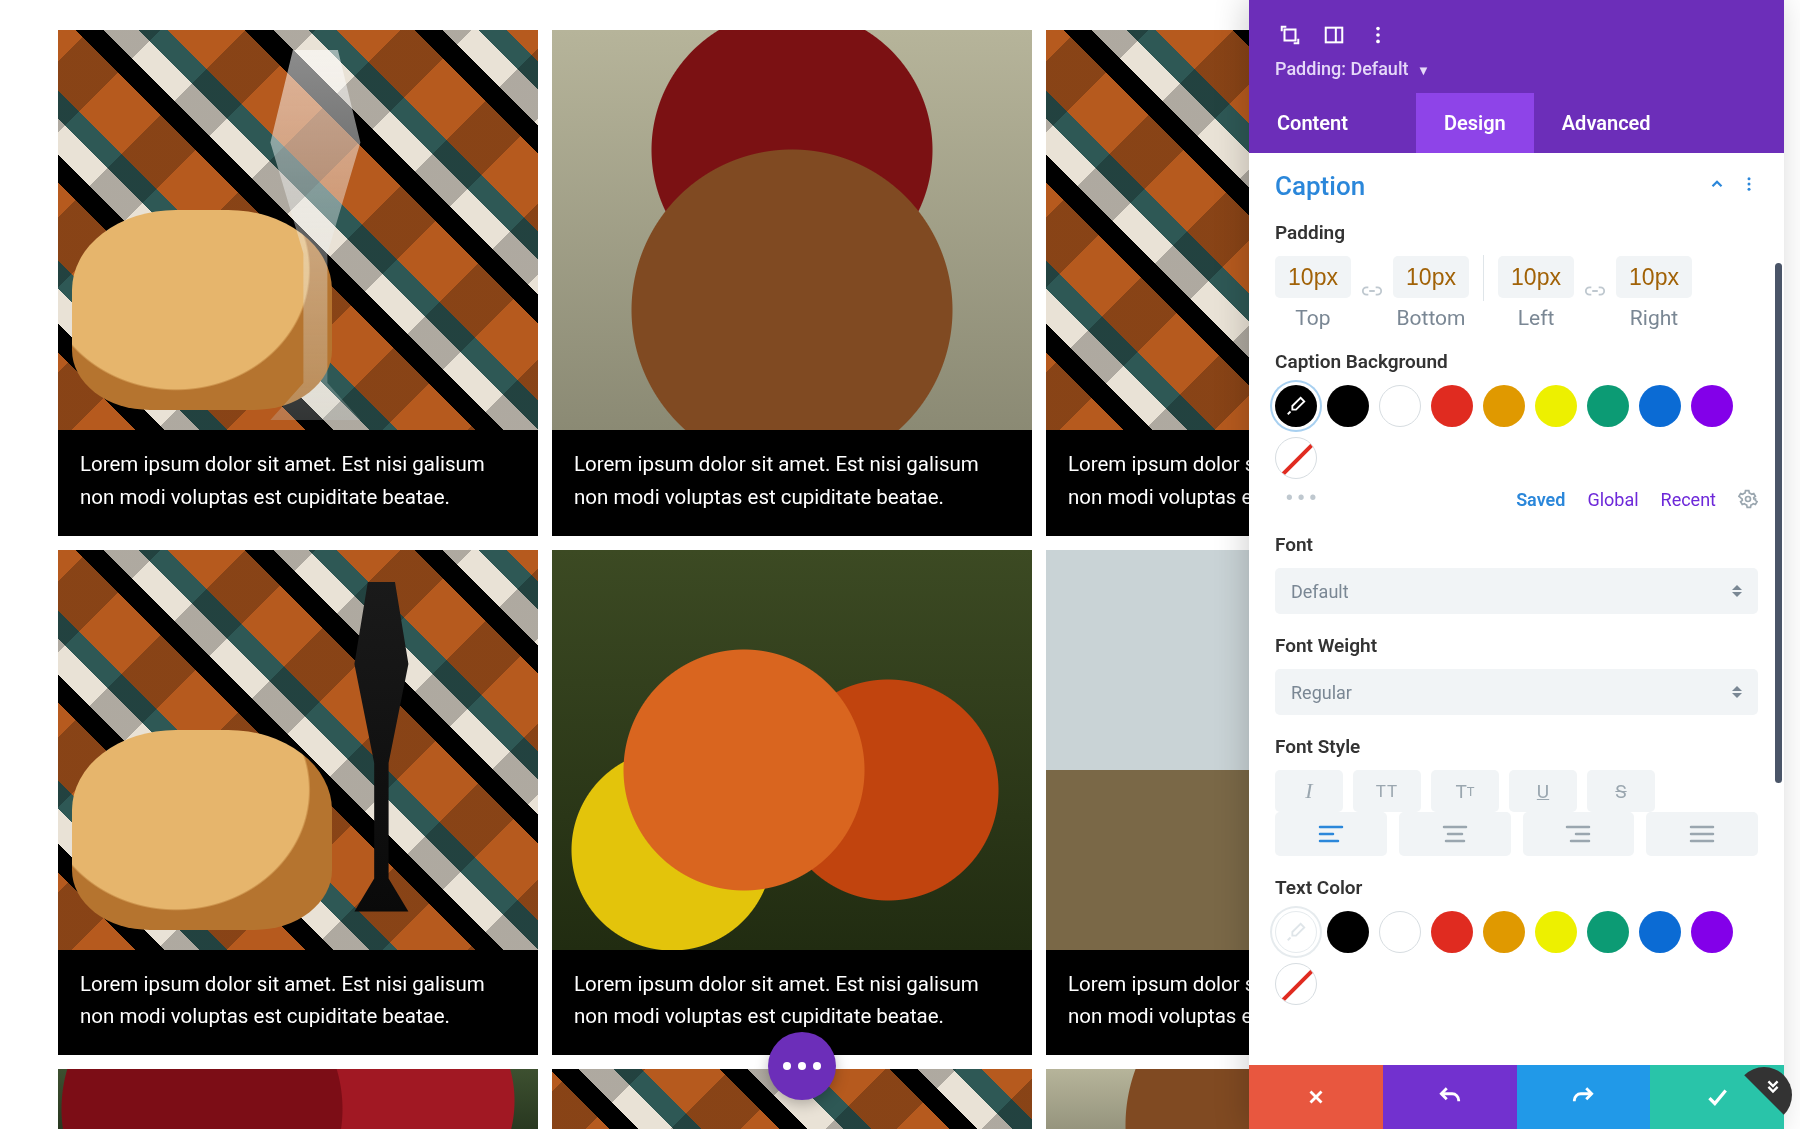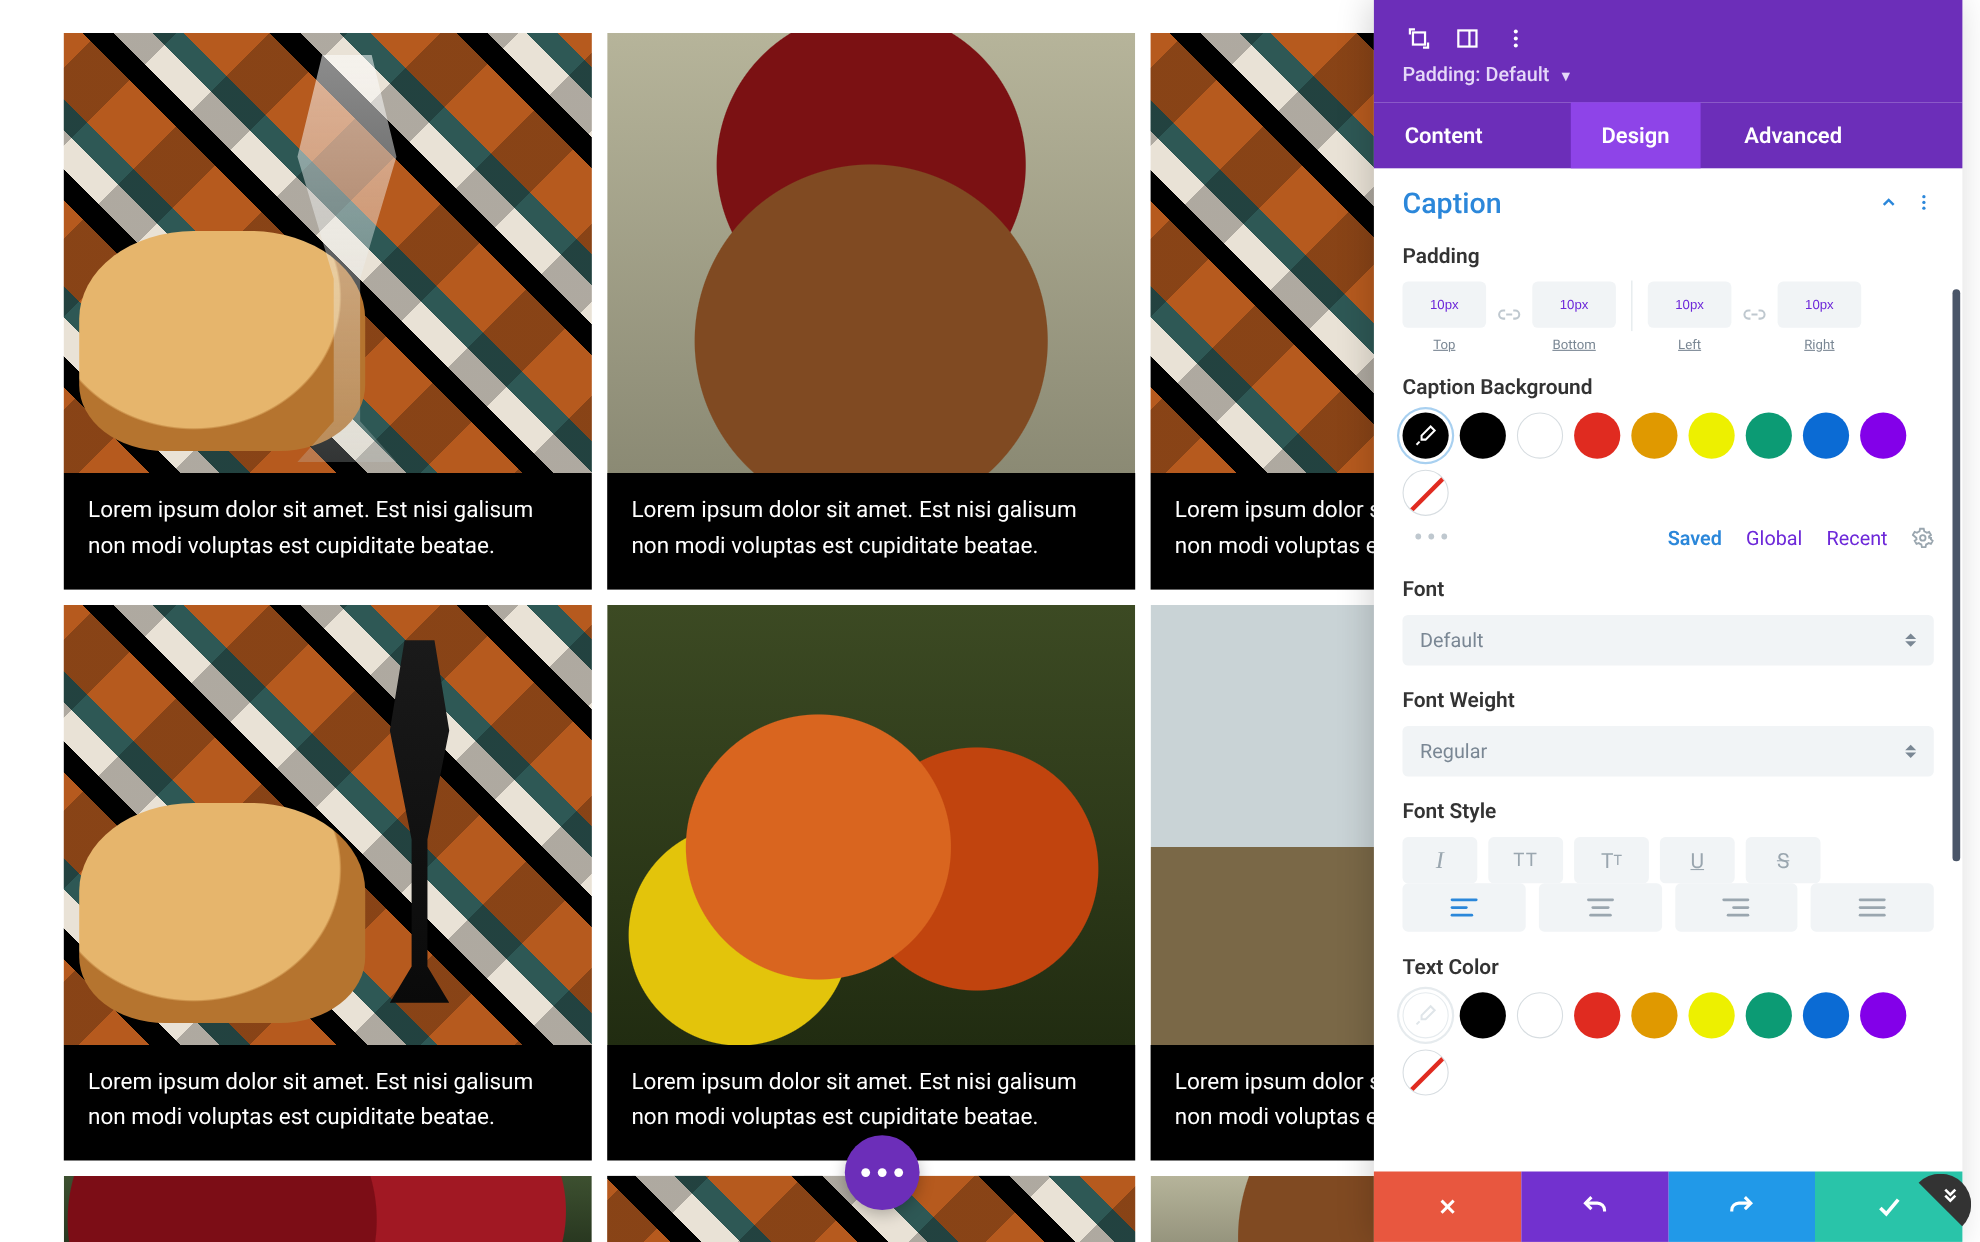--- a/index.html
+++ b/index.html
@@ -72,42 +72,42 @@
   
   .panel{position:absolute;right:16px;top:0;width:535px;height:1129px;background:#fff;
          box-shadow:-4px 0 30px rgba(0,0,0,.18);display:flex;flex-direction:column;}
   .panel-header{background:#6c2eb9;color:#fff;padding:20px 26px 14px;}
   .panel-title-row{display:flex;align-items:center;gap:14px;}
   .panel-title{font-size:27px;font-weight:600;flex:1;}
   .icon-btn{width:30px;height:30px;display:inline-flex;align-items:center;justify-content:center;cursor:pointer;}
   .preset-row{margin-top:8px;font-size:18px;color:#e5d8f8;font-weight:500;}
   .preset-row .caret{font-size:13px;margin-left:4px;}
 
-  .tabs{display:flex;background:#6c2eb9;gap:12px;}
+  .tabs{display:flex;background:#6c2eb9;}
   .tab{padding:18px 28px;font-size:20px;color:#fff;font-weight:600;cursor:pointer;}
   .tab.active{background:#8e44e8;margin-left:40px;}
 
   .scroll{flex:1;overflow-y:auto;padding:18px 26px 20px 26px;position:relative;}
   .scroll::-webkit-scrollbar{width:8px;}
   .scroll::-webkit-scrollbar-thumb{background:#4a5568;border-radius:4px;}
   .scroll::-webkit-scrollbar-track{background:transparent;}
 
   .section-head{display:flex;align-items:center;justify-content:space-between;margin-bottom:18px;}
   .section-title{color:#2b87da;font-size:26px;font-weight:500;}
   .section-icons{display:flex;gap:14px;color:#2b87da;}
 
   .field-label{font-size:19px;font-weight:600;color:#333;margin:20px 0 12px;}
   .field-label:first-of-type{margin-top:6px;}
 
   .padding-row{display:flex;align-items:center;gap:10px;}
   .pad-group{display:flex;align-items:center;gap:10px;}
   .pad-input-wrap{display:flex;flex-direction:column;align-items:center;gap:8px;}
   .pad-input{width:76px;height:42px;border:none;background:#f1f4f6;border-radius:5px;
-             text-align:center;font-size:12px;color:#6d28d9;}
-  .pad-lbl{font-size:12px;color:#7a8794;text-decoration:underline;}
+             text-align:center;font-size:23px;color:#a16207;}
+  .pad-lbl{font-size:21px;color:#7a8794;}
   .link-icon{color:#bfc8cf;}
   .pad-divider{width:1px;height:46px;background:#dfe5e9;margin:0 4px;align-self:flex-start;margin-top:-1px;}
 
   .swatch-row{display:flex;gap:10px;flex-wrap:wrap;align-items:center;}
   .swatch{width:42px;height:42px;border-radius:50%;cursor:pointer;position:relative;flex-shrink:0;}
   .swatch.picker{background:#000;display:flex;align-items:center;justify-content:center;
                  box-shadow:0 0 0 3px #fff,0 0 0 5px #a8d0f0;}
   .swatch.black{background:#000;}
   .swatch.white{background:#fff;border:1px solid #d7dde1;}
   .swatch.red{background:#e02b20;}

